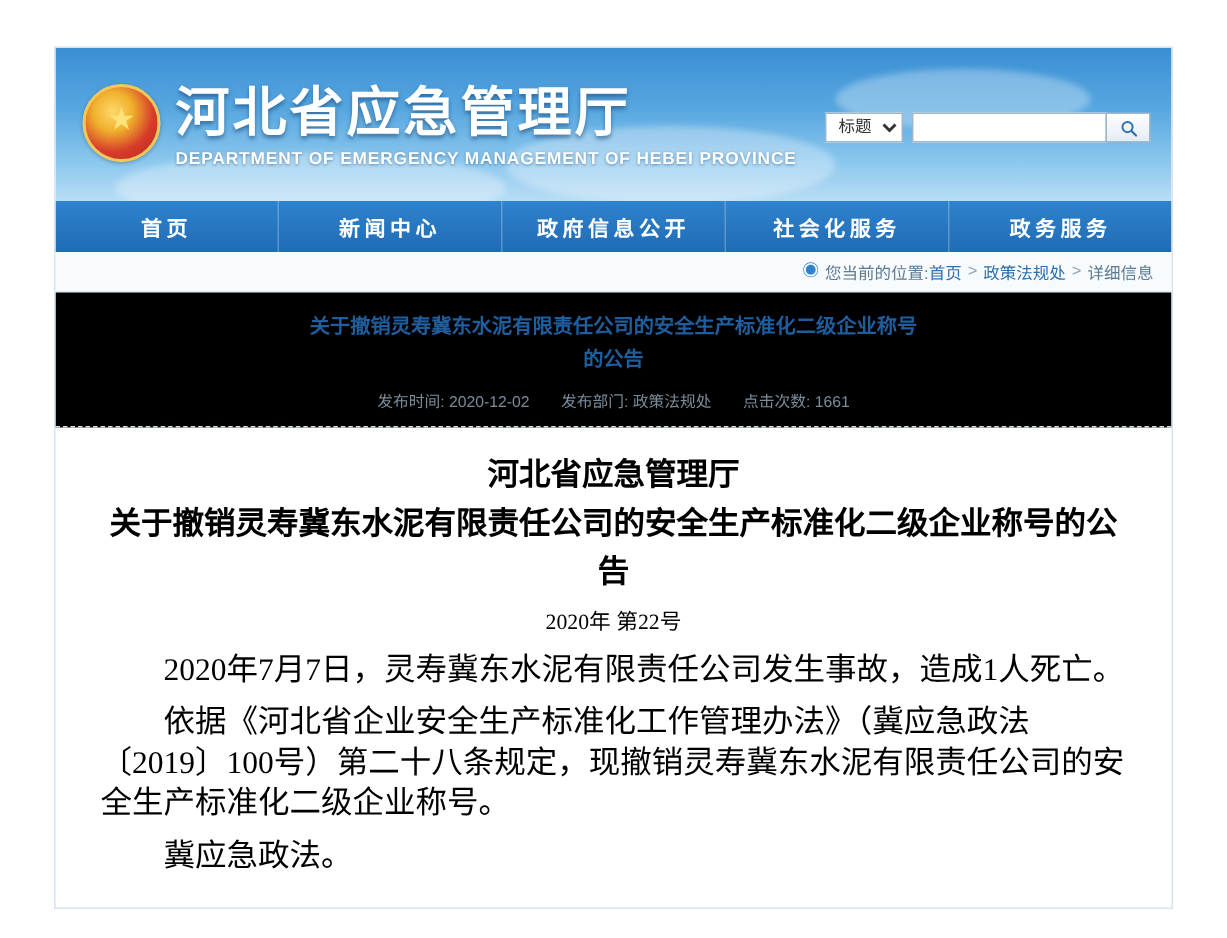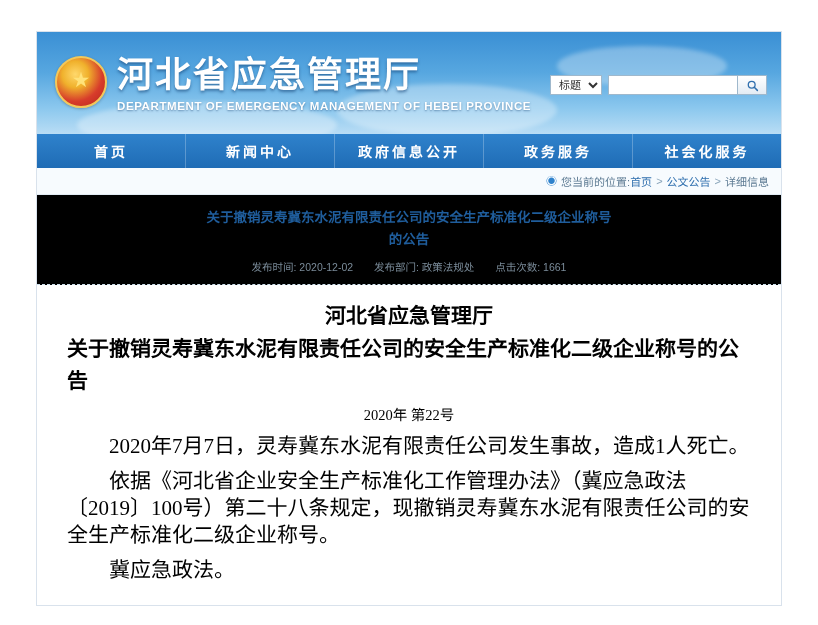--- a/index.html
+++ b/index.html
@@ -214,21 +214,21 @@
     font-family: "Liberation Serif", serif;
     color: #000000;
   }
   .doc-org {
     text-align: center;
     font-size: 21px;
     font-weight: bold;
     line-height: 30px;
   }
   .doc-title {
-    text-align: left;
+    text-align: center;
     font-size: 21px;
     font-weight: bold;
     line-height: 32px;
     margin-top: 2px;
   }
   .doc-number {
     text-align: center;
     font-size: 14.5px;
     margin-top: 8px;
     line-height: 20px;
@@ -278,30 +278,30 @@
             <line x1="10.2" y1="10.2" x2="14" y2="14" stroke="#2f6fae" stroke-width="1.8" stroke-linecap="round"></line>
           </svg>
         </button>
       </div>
     </div>
 
     <div class="nav">
       <div class="nav-item">首页</div>
       <div class="nav-item">新闻中心</div>
       <div class="nav-item">政府信息公开</div>
+      <div class="nav-item">社会化服务</div>
       <div class="nav-item">政务服务</div>
-      <div class="nav-item">社会化服务</div>
     </div>
 
     <div class="breadcrumb-bar">
       <span class="pin-icon">◉</span>
       <span>您当前的位置:</span>
       <a>首页</a>
       <span class="bc-sep">&gt;</span>
-      <a>公文公告</a>
+      <a>政策法规处</a>
       <span class="bc-sep">&gt;</span>
       <span>详细信息</span>
     </div>
 
     <div class="article-head">
       <div class="art-title">关于撤销灵寿冀东水泥有限责任公司的安全生产标准化二级企业称号</div>
       <div class="art-title">的公告</div>
       <div class="art-meta">
         <span>发布时间: 2020-12-02</span>
         <span>发布部门: 政策法规处</span>

